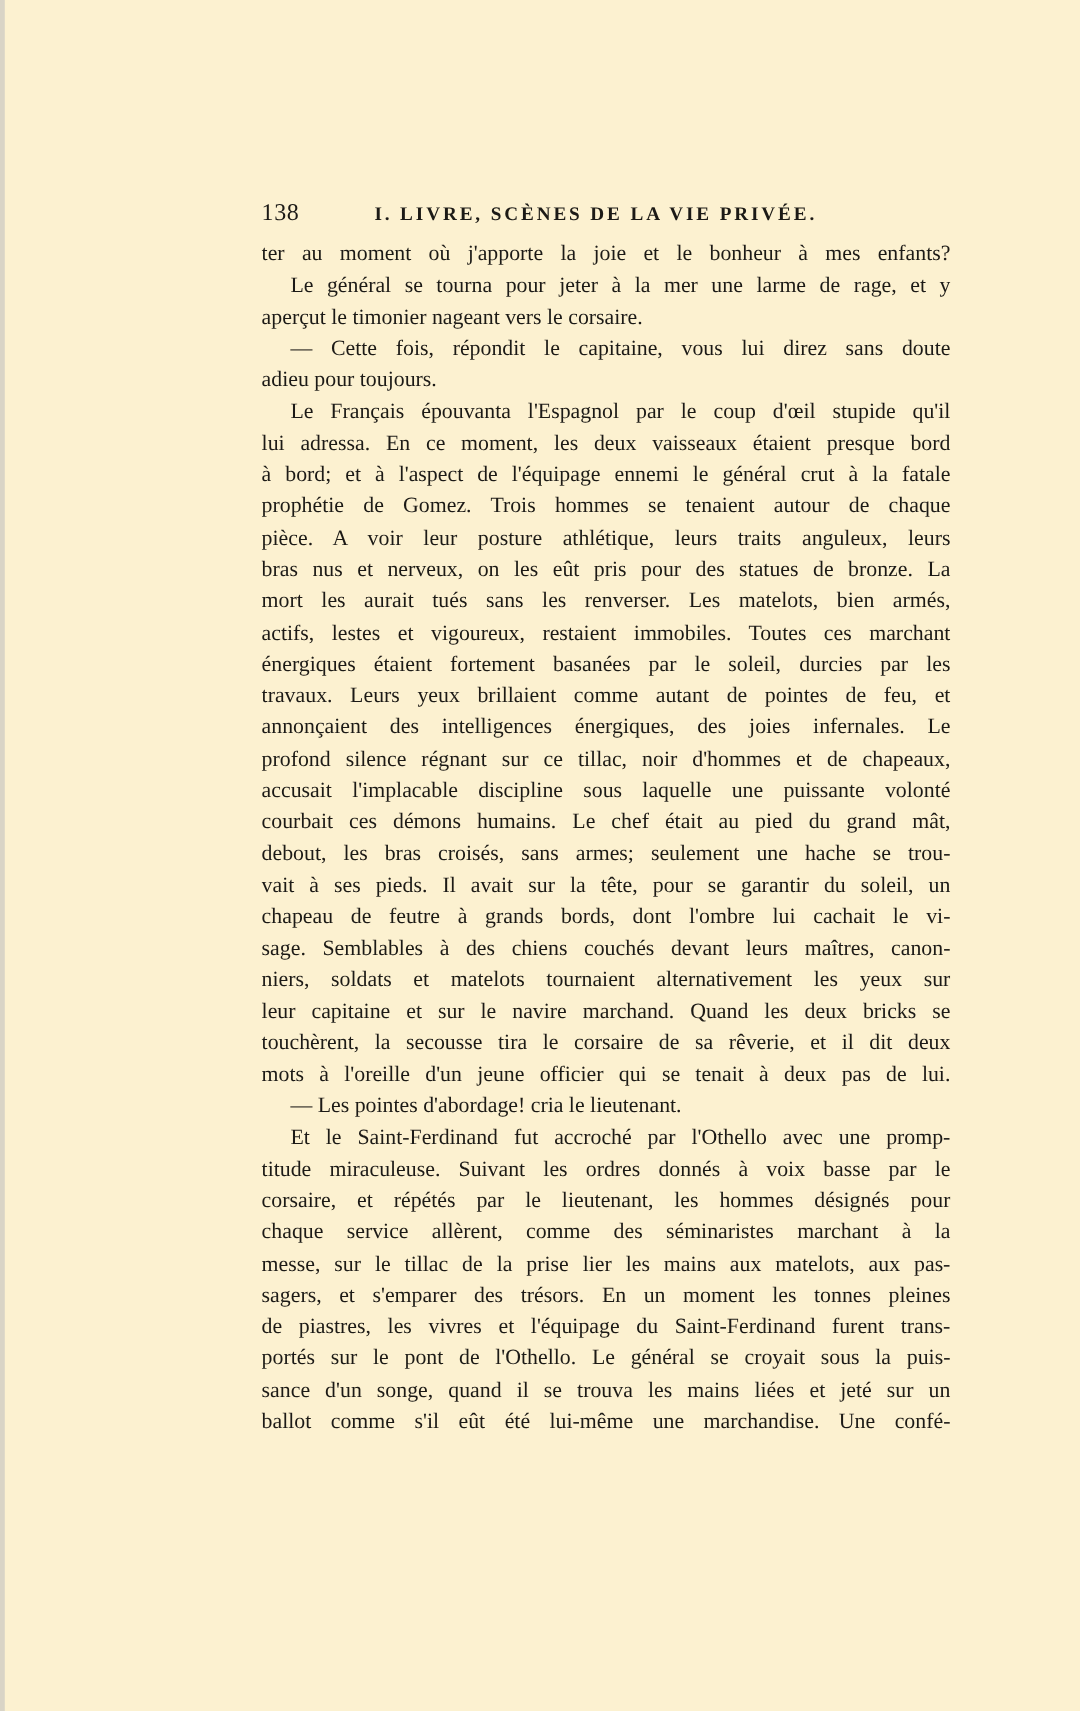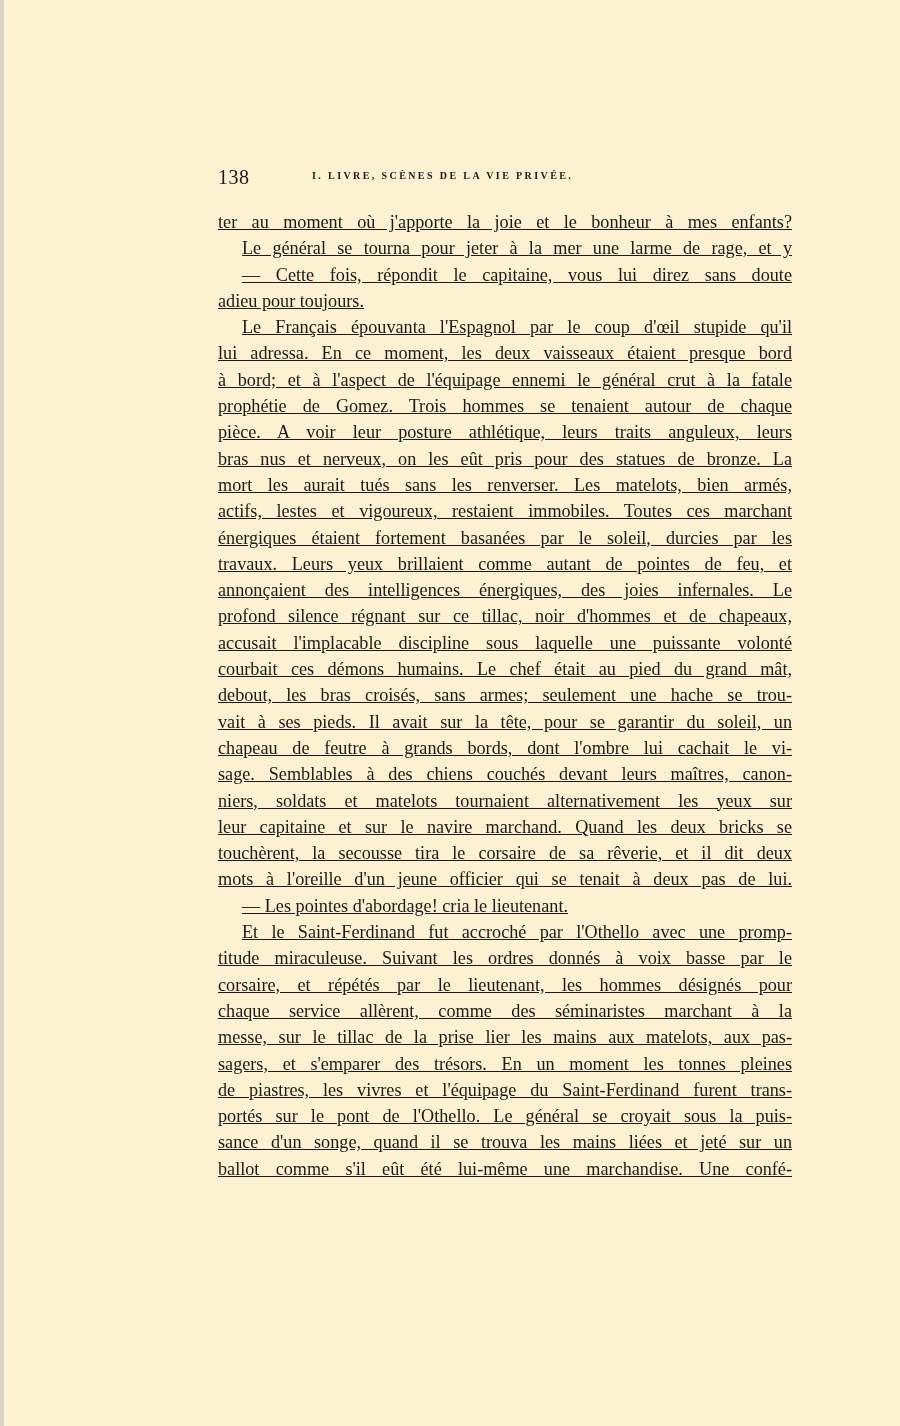--- a/index.html
+++ b/index.html
@@ -37,28 +37,27 @@
       position: absolute;
       left: 0;
       top: 6px;
       font-size: 20px;
       letter-spacing: 0.5px;
     }
     .running-title {
       position: absolute;
       left: 94px;
       top: 10px;
-      font-size: 10px;
+      font-size: 16px;
       font-weight: bold;
       letter-spacing: 2.4px;
       text-transform: uppercase;
     }
     .body-text {
-      margin-top: 13px;
-      text-decoration: underline;
+      margin-top: 2px;
     }
     .line {
       display: block;
       height: 26.3px;
       line-height: 26.3px;
       font-size: 18.2px;
       white-space: nowrap;
       text-align: justify;
       text-align-last: justify;
       overflow: hidden;
@@ -76,20 +75,21 @@
 <div class="left-edge"></div>
 
 <div class="page">
   <div class="running-head">
     <span class="page-number">138</span>
     <span class="running-title">I. LIVRE, SCÈNES DE LA VIE PRIVÉE.</span>
   </div>
   <div class="body-text" id="body-text">
       <span class="line">ter au moment où j'apporte la joie et le bonheur à mes enfants?</span>
       <span class="line indent">Le général se tourna pour jeter à la mer une larme de rage, et y</span>
+      <span class="line last">aperçut le timonier nageant vers le corsaire.</span>
       <span class="line indent">— Cette fois, répondit le capitaine, vous lui direz sans doute</span>
       <span class="line last">adieu pour toujours.</span>
       <span class="line indent">Le Français épouvanta l'Espagnol par le coup d'œil stupide qu'il</span>
       <span class="line">lui adressa. En ce moment, les deux vaisseaux étaient presque bord</span>
       <span class="line">à bord; et à l'aspect de l'équipage ennemi le général crut à la fatale</span>
       <span class="line">prophétie de Gomez. Trois hommes se tenaient autour de chaque</span>
       <span class="line">pièce. A voir leur posture athlétique, leurs traits anguleux, leurs</span>
       <span class="line">bras nus et nerveux, on les eût pris pour des statues de bronze. La</span>
       <span class="line">mort les aurait tués sans les renverser. Les matelots, bien armés,</span>
       <span class="line">actifs, lestes et vigoureux, restaient immobiles. Toutes ces marchant</span>

